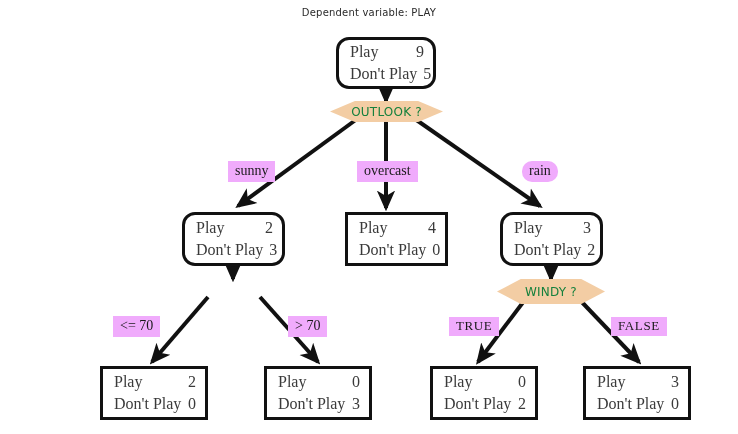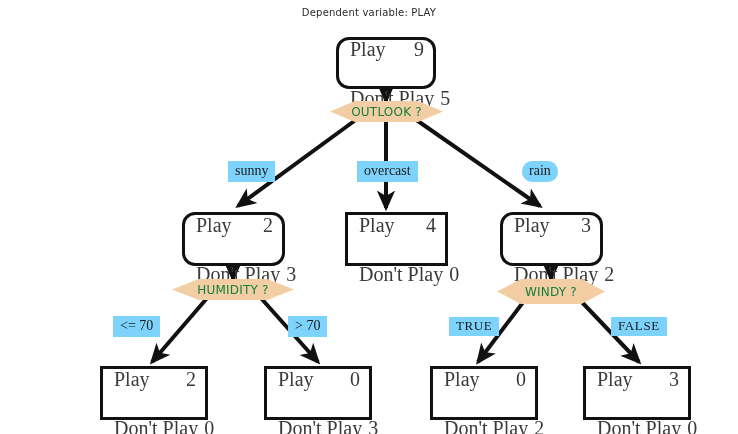--- a/index.html
+++ b/index.html
@@ -47,25 +47,24 @@
     justify-content: center;
     padding: 3px 9px 4px 11px;
   }
   .node.internal { border-radius: 13px; }
   .node.leaf { border-radius: 0; }
 
   .node-row {
     display: flex;
     align-items: flex-start;
     justify-content: space-between;
-    font-size: 20px;
+    font-size: 16px;
     color: #3a3a3a;
     line-height: 1.32;
     white-space: nowrap;
-    margin-top: 22px;
   }
   .node-row .lbl { padding-right: 6px; }
   .node-row .val { font-variant-numeric: tabular-nums; }
 
   
   .diamond {
     position: absolute;
     display: flex;
     align-items: center;
     justify-content: center;
@@ -84,21 +83,21 @@
     font-family: "DejaVu Sans", "Liberation Sans", sans-serif;
     font-size: 12px;
     color: #15803d;
     letter-spacing: .2px;
     white-space: nowrap;
   }
 
   
   .edge-label {
     position: absolute;
-    background: #7dd3fc;
+    background: #f0abfc;
     color: #1a1a1a;
     font-size: 14px;
     padding: 1px 7px 2px 7px;
     white-space: nowrap;
     line-height: 1.25;
   }
   .edge-label.caps {
     font-size: 13px;
     letter-spacing: .6px;
   }
@@ -182,24 +181,20 @@
     <div class="node-row">
       <span class="lbl">Play</span>
       <span class="val">3</span>
     </div>
     <div class="node-row">
       <span class="lbl">Don't Play</span>
       <span class="val">2</span>
     </div>
   </div>
 
-  <div class="diamond" style="left:172px; top:279px; width:122px; height:21px;">
-    <div class="shape"></div>
-    <div class="dtext">HUMIDITY ?</div>
-  </div>
 
   <div class="diamond" style="left:497px; top:279px; width:108px; height:25px;">
     <div class="shape"></div>
     <div class="dtext">WINDY ?</div>
   </div>
 
   <div class="edge-label" style="left:113px; top:316px;">&lt;= 70</div>
   <div class="edge-label" style="left:288px; top:316px;">&gt; 70</div>
   <div class="edge-label caps" style="left:449px; top:317px;">TRUE</div>
   <div class="edge-label caps" style="left:611px; top:317px;">FALSE</div>

